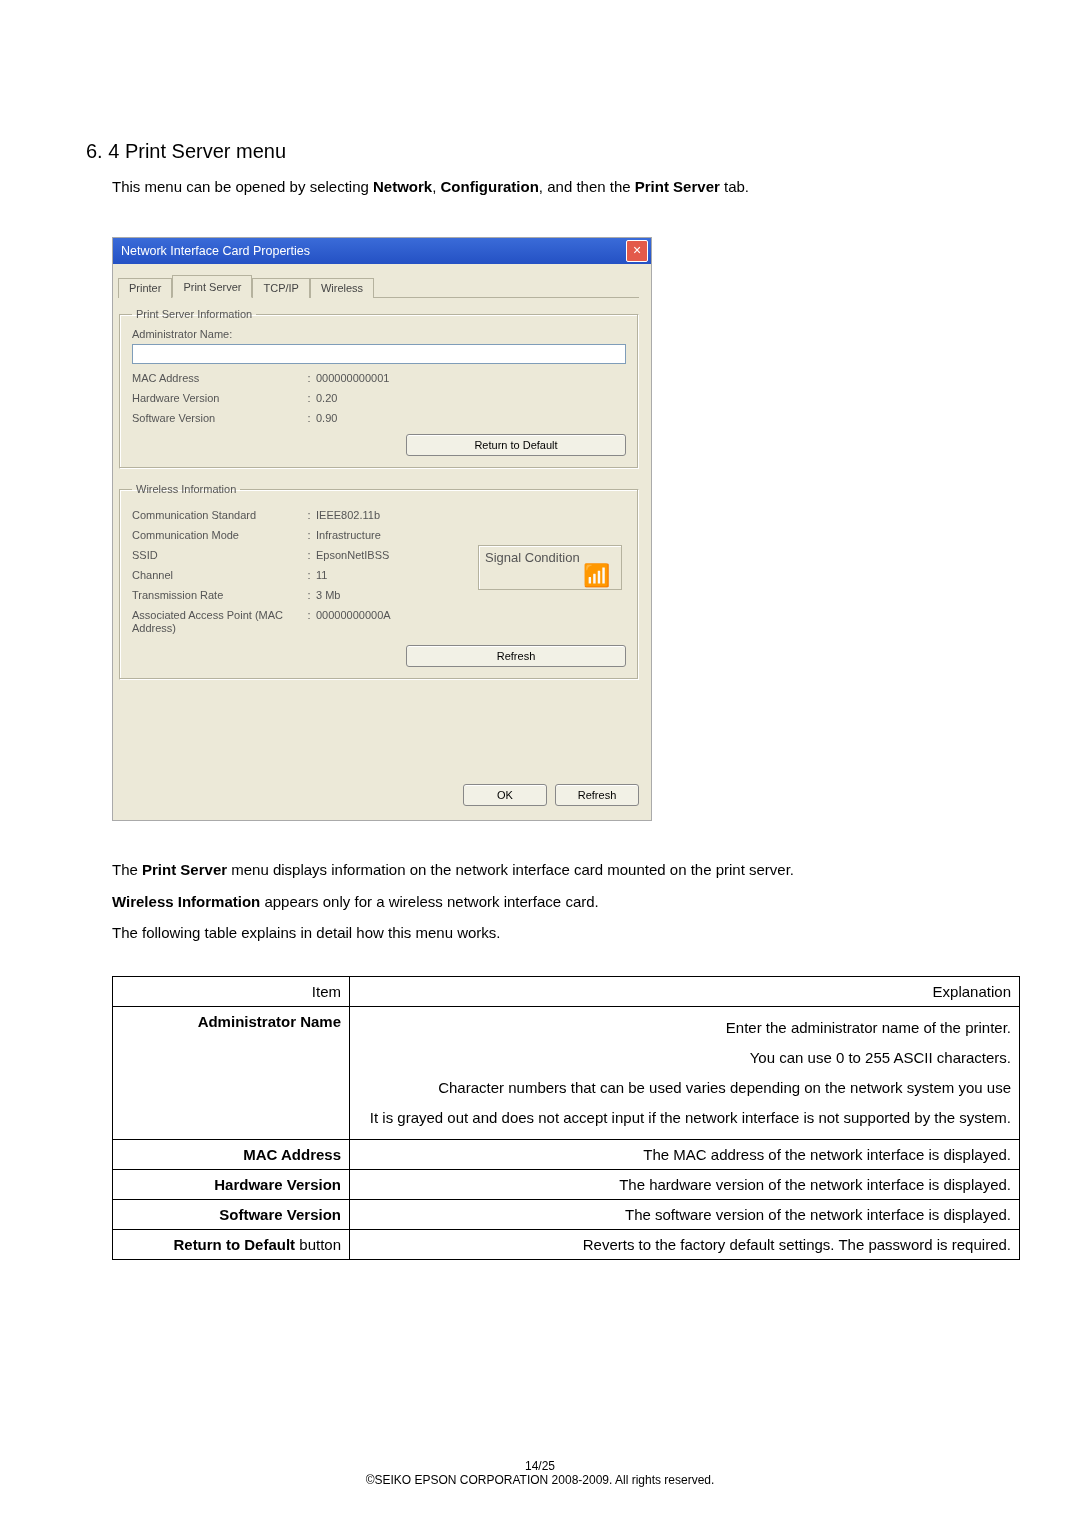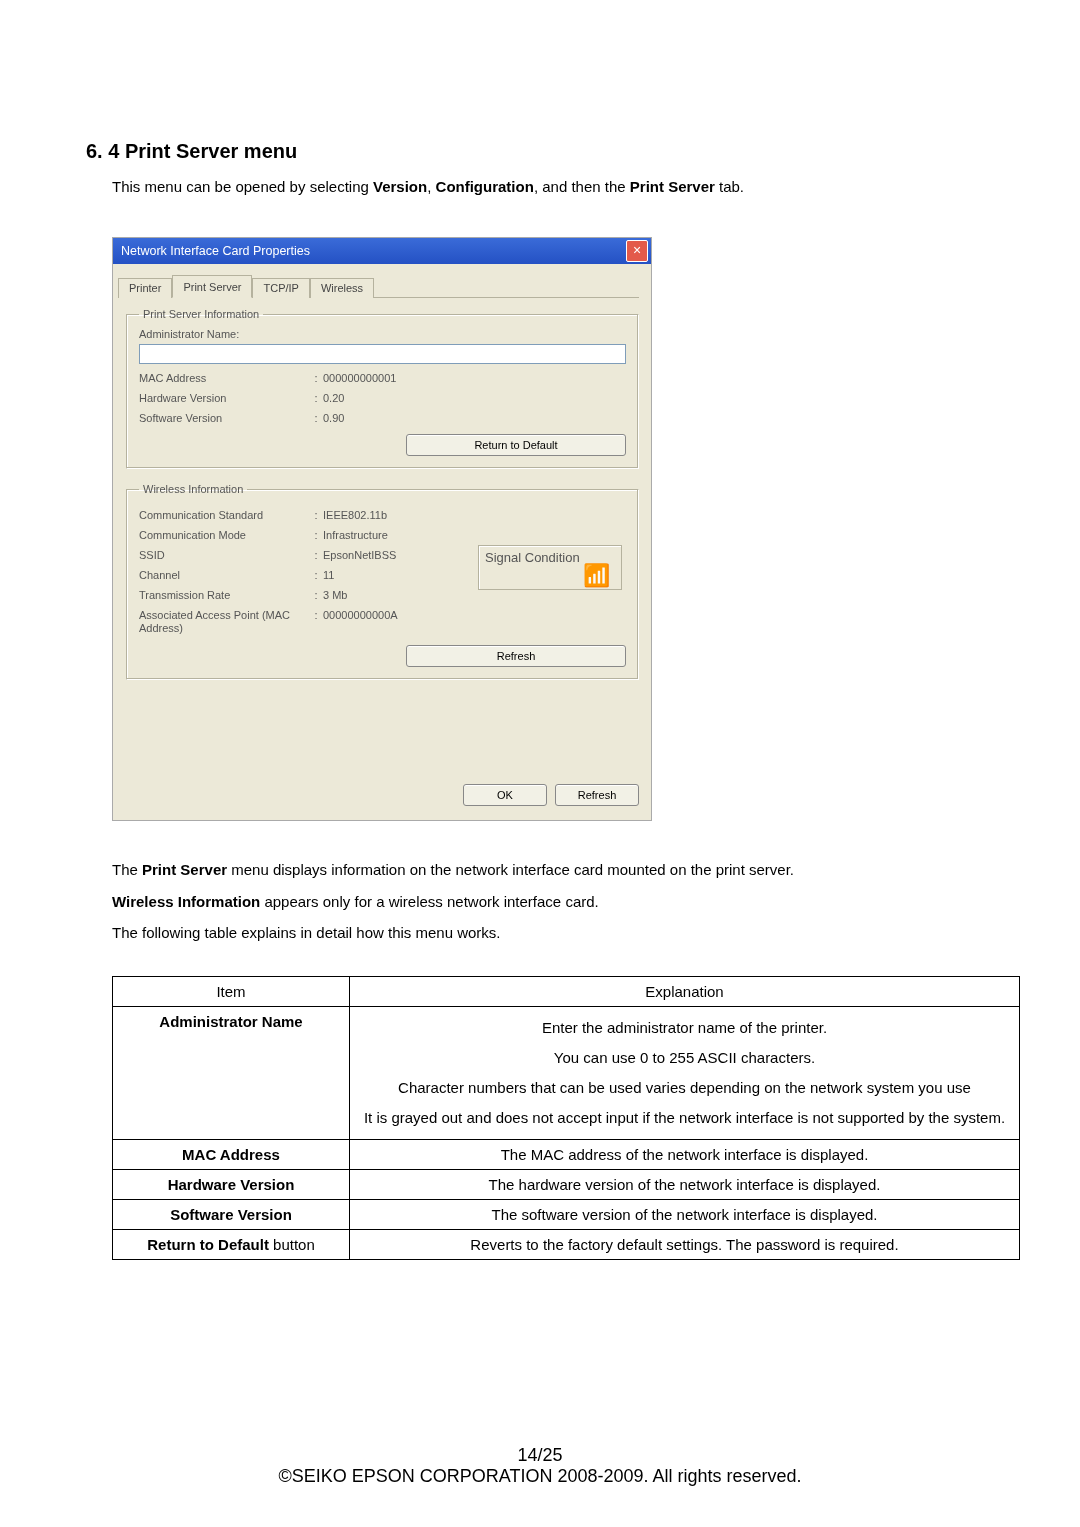--- a/index.html
+++ b/index.html
@@ -12,21 +12,21 @@
   }
   .page {
     width: 1080px;
     height: 1527px;
     box-sizing: border-box;
     padding: 40px 60px 0 60px;
     position: relative;
   }
   h2.section-heading {
     font-size: 20px;
-    font-weight: bold;
+    font-weight: normal;
     margin: 100px 0 8px 26px;
   }
   .intro-line {
     margin-left: 52px;
     font-size: 15px;
   }
   .intro-line b { font-weight: bold; }
 
   
   .dlg-wrap {
@@ -88,21 +88,21 @@
     padding-top: 5px;
   }
   fieldset.group {
     border: 1px solid #ece9d8;
     border-top: 1px solid #b5b29e;
     border-left: 1px solid #b5b29e;
     border-right: 1px solid #fff;
     border-bottom: 1px solid #fff;
     box-shadow: inset -1px -1px 0 #b5b29e, inset 1px 1px 0 #fff;
     padding: 6px 12px 12px 12px;
-    margin: 0 0 14px 8px;
+    margin: 0 0 14px 1px;
     font-size: 11px;
   }
   fieldset.group legend {
     padding: 0 4px;
     color: #555;
     font-size: 11px;
   }
   .kv-row {
     display: flex;
     align-items: flex-start;
@@ -173,45 +173,45 @@
   .explain-table {
     margin: 30px 0 0 52px;
     border-collapse: collapse;
     width: 908px;
     font-size: 15px;
   }
   .explain-table td, .explain-table th {
     border: 1px solid #000;
     padding: 6px 8px 6px 8px;
     vertical-align: top;
-    text-align: center;
+    text-align: right;
     font-weight: normal;
   }
   .explain-table .col-item { width: 220px; }
   .explain-table .multi-line { line-height: 2.0; }
 
   
   .page-footer {
     position: absolute;
     bottom: 40px;
     left: 0;
     width: 100%;
     text-align: center;
-    font-size: 18px;
+    font-size: 12px;
   }
 </style>
 </head>
 <body>
 
 <div class="page">
 
   <h2 class="section-heading">6. 4 Print Server menu</h2>
 
   <p class="intro-line">
-    <span>This menu can be opened by selecting </span><b>Version</b><span>, </span><b>Configuration</b><span>, and then the </span><b>Print Server</b><span> tab.</span>
+    <span>This menu can be opened by selecting </span><b>Network</b><span>, </span><b>Configuration</b><span>, and then the </span><b>Print Server</b><span> tab.</span>
   </p>
 
   <div class="dlg-wrap">
     <div class="dlg-titlebar">
       <span>Network Interface Card Properties</span>
       <span class="close-btn">×</span>
     </div>
     <div class="dlg-body">
       <div class="tabrow">
         <div class="tab">Printer</div>

